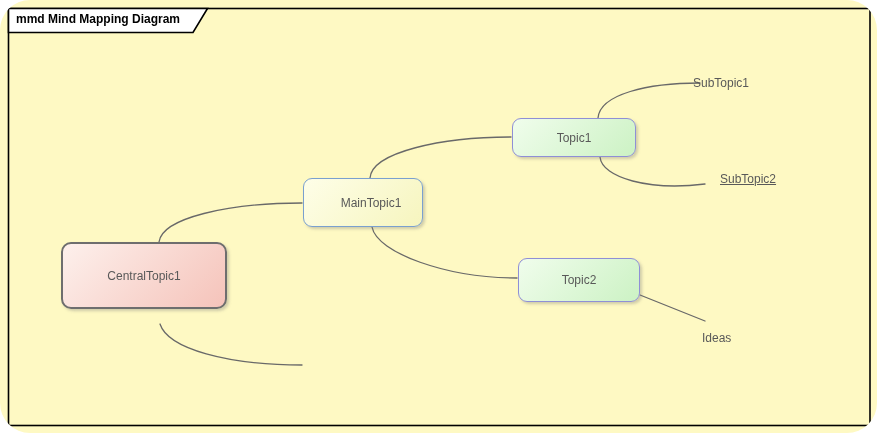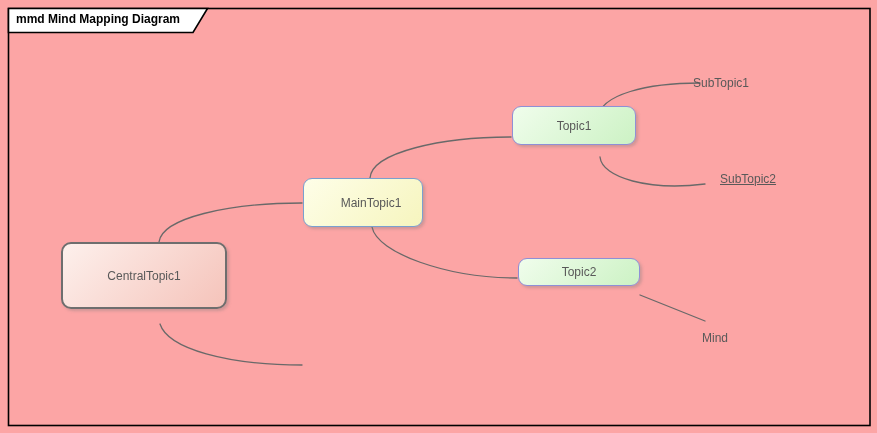--- a/index.html
+++ b/index.html
@@ -5,22 +5,23 @@
   html, body {
     margin: 0;
     padding: 0;
     background: #ffffff;
     font-family: "Liberation Sans", sans-serif;
   }
   .canvas {
     position: relative;
     width: 877px;
     height: 433px;
-    background: #fca5a5;
+    background: #fef9c3;
     overflow: hidden;
+    border-radius: 30px;
   }
   .layer-svg {
     position: absolute;
     left: 0;
     top: 0;
     width: 877px;
     height: 433px;
   }
   .frame-title {
     position: absolute;
@@ -55,22 +56,22 @@
     background: linear-gradient(135deg, var(--main-fill-light, #fefee8) 0%, var(--main-fill-dark, #f6f5be) 100%);
     padding-left: 16px;
   }
   .node-main1 { left: 303px; top: 178px; width: 120px; height: 49px; }
   .node-main2 { left: 303px; top: 340px; width: 123px; height: 47px; }
   .node-topic {
     border: 1.5px solid var(--topic-border, #8f8fd6);
     border-radius: 9px;
     background: linear-gradient(135deg, var(--topic-fill-light, #f0fdec) 0%, var(--topic-fill-dark, #ccf2c4) 100%);
   }
-  .node-topic1 { left: 512px; top: 106px; width: 124px; height: 39px; }
-  .node-topic2 { left: 518px; top: 258px; width: 122px; height: 28px; }
+  .node-topic1 { left: 512px; top: 118px; width: 124px; height: 39px; }
+  .node-topic2 { left: 518px; top: 258px; width: 122px; height: 44px; }
   .leaf-label {
     position: absolute;
     font-size: 12px;
     color: var(--node-text, #595959);
     white-space: nowrap;
   }
   .leaf-sub1 { left: 693px; top: 76px; }
   .leaf-sub2 { left: 720px; top: 172px; text-decoration: underline; }
   .leaf-ideas { left: 702px; top: 331px; }
   .frame-line { stroke: var(--frame-border, #000000); stroke-width: 1.6; fill: none; }
@@ -111,15 +112,15 @@
   <div class="node node-topic node-topic1">
     <span>Topic1</span>
   </div>
 
   <div class="node node-topic node-topic2">
     <span>Topic2</span>
   </div>
 
   <div class="leaf-label leaf-sub1">SubTopic1</div>
   <div class="leaf-label leaf-sub2">SubTopic2</div>
-  <div class="leaf-label leaf-ideas">Mind</div>
+  <div class="leaf-label leaf-ideas">Ideas</div>
 
 </div>
 
 </body></html>

